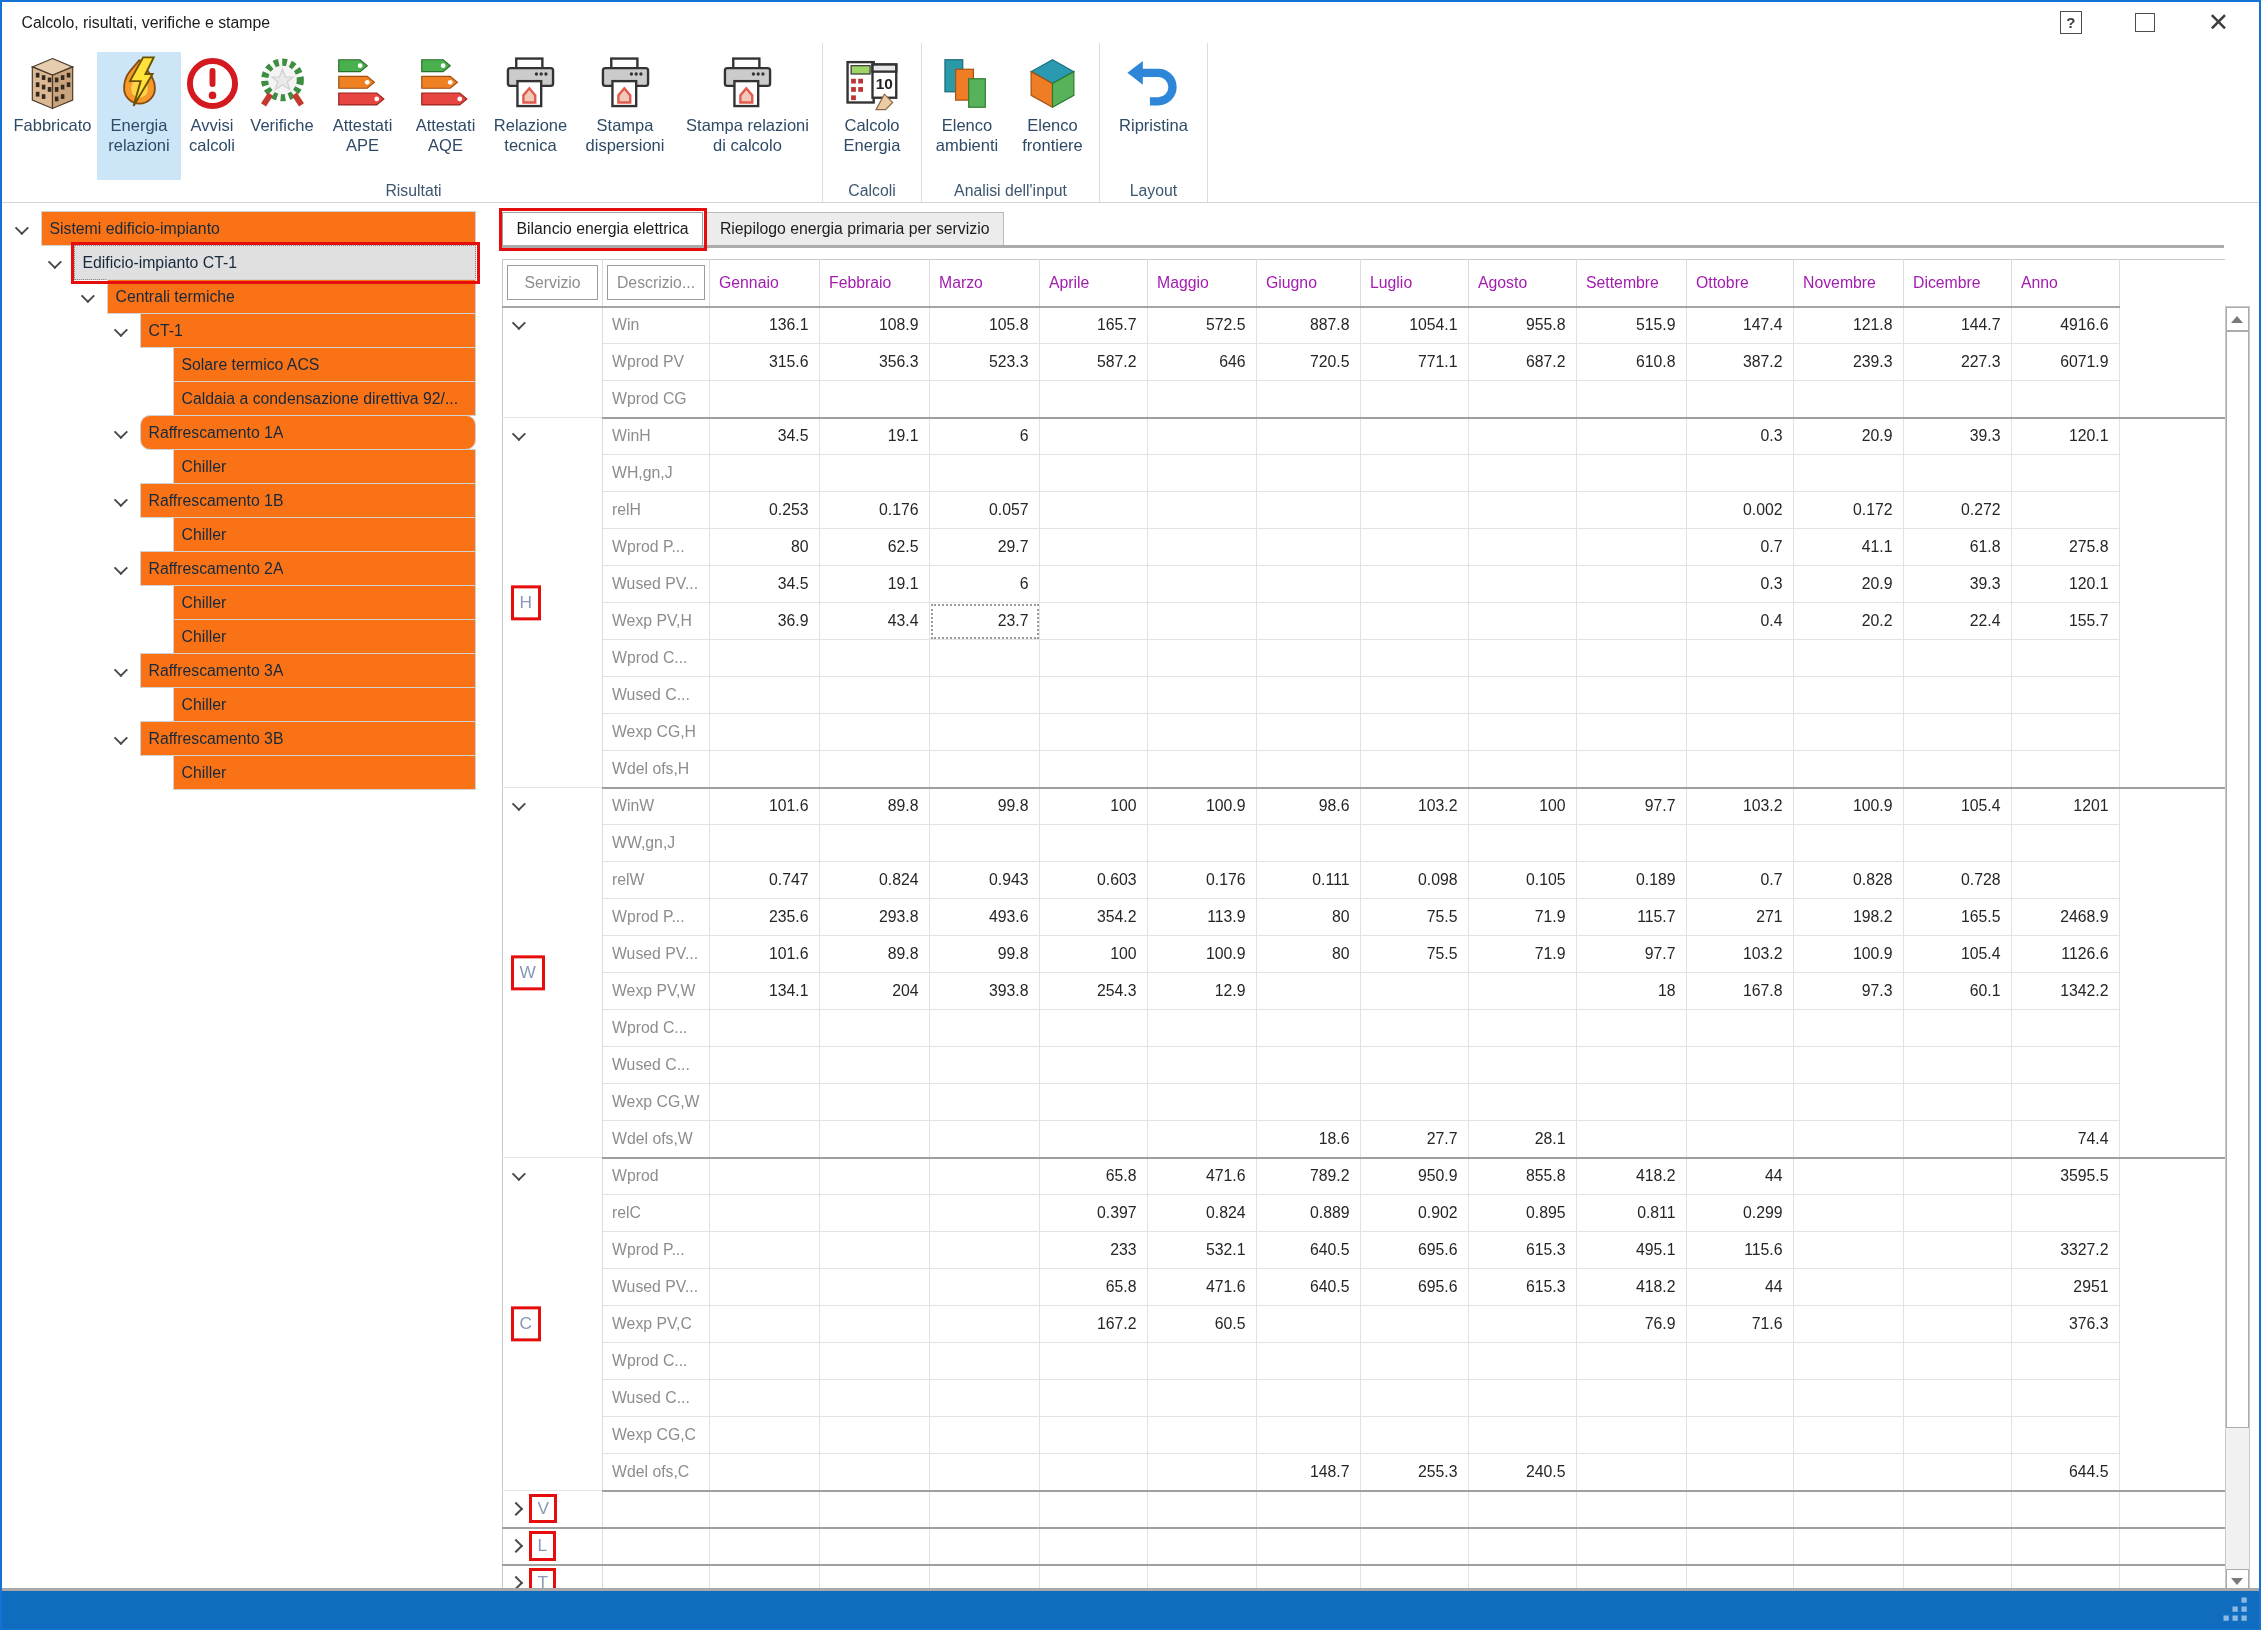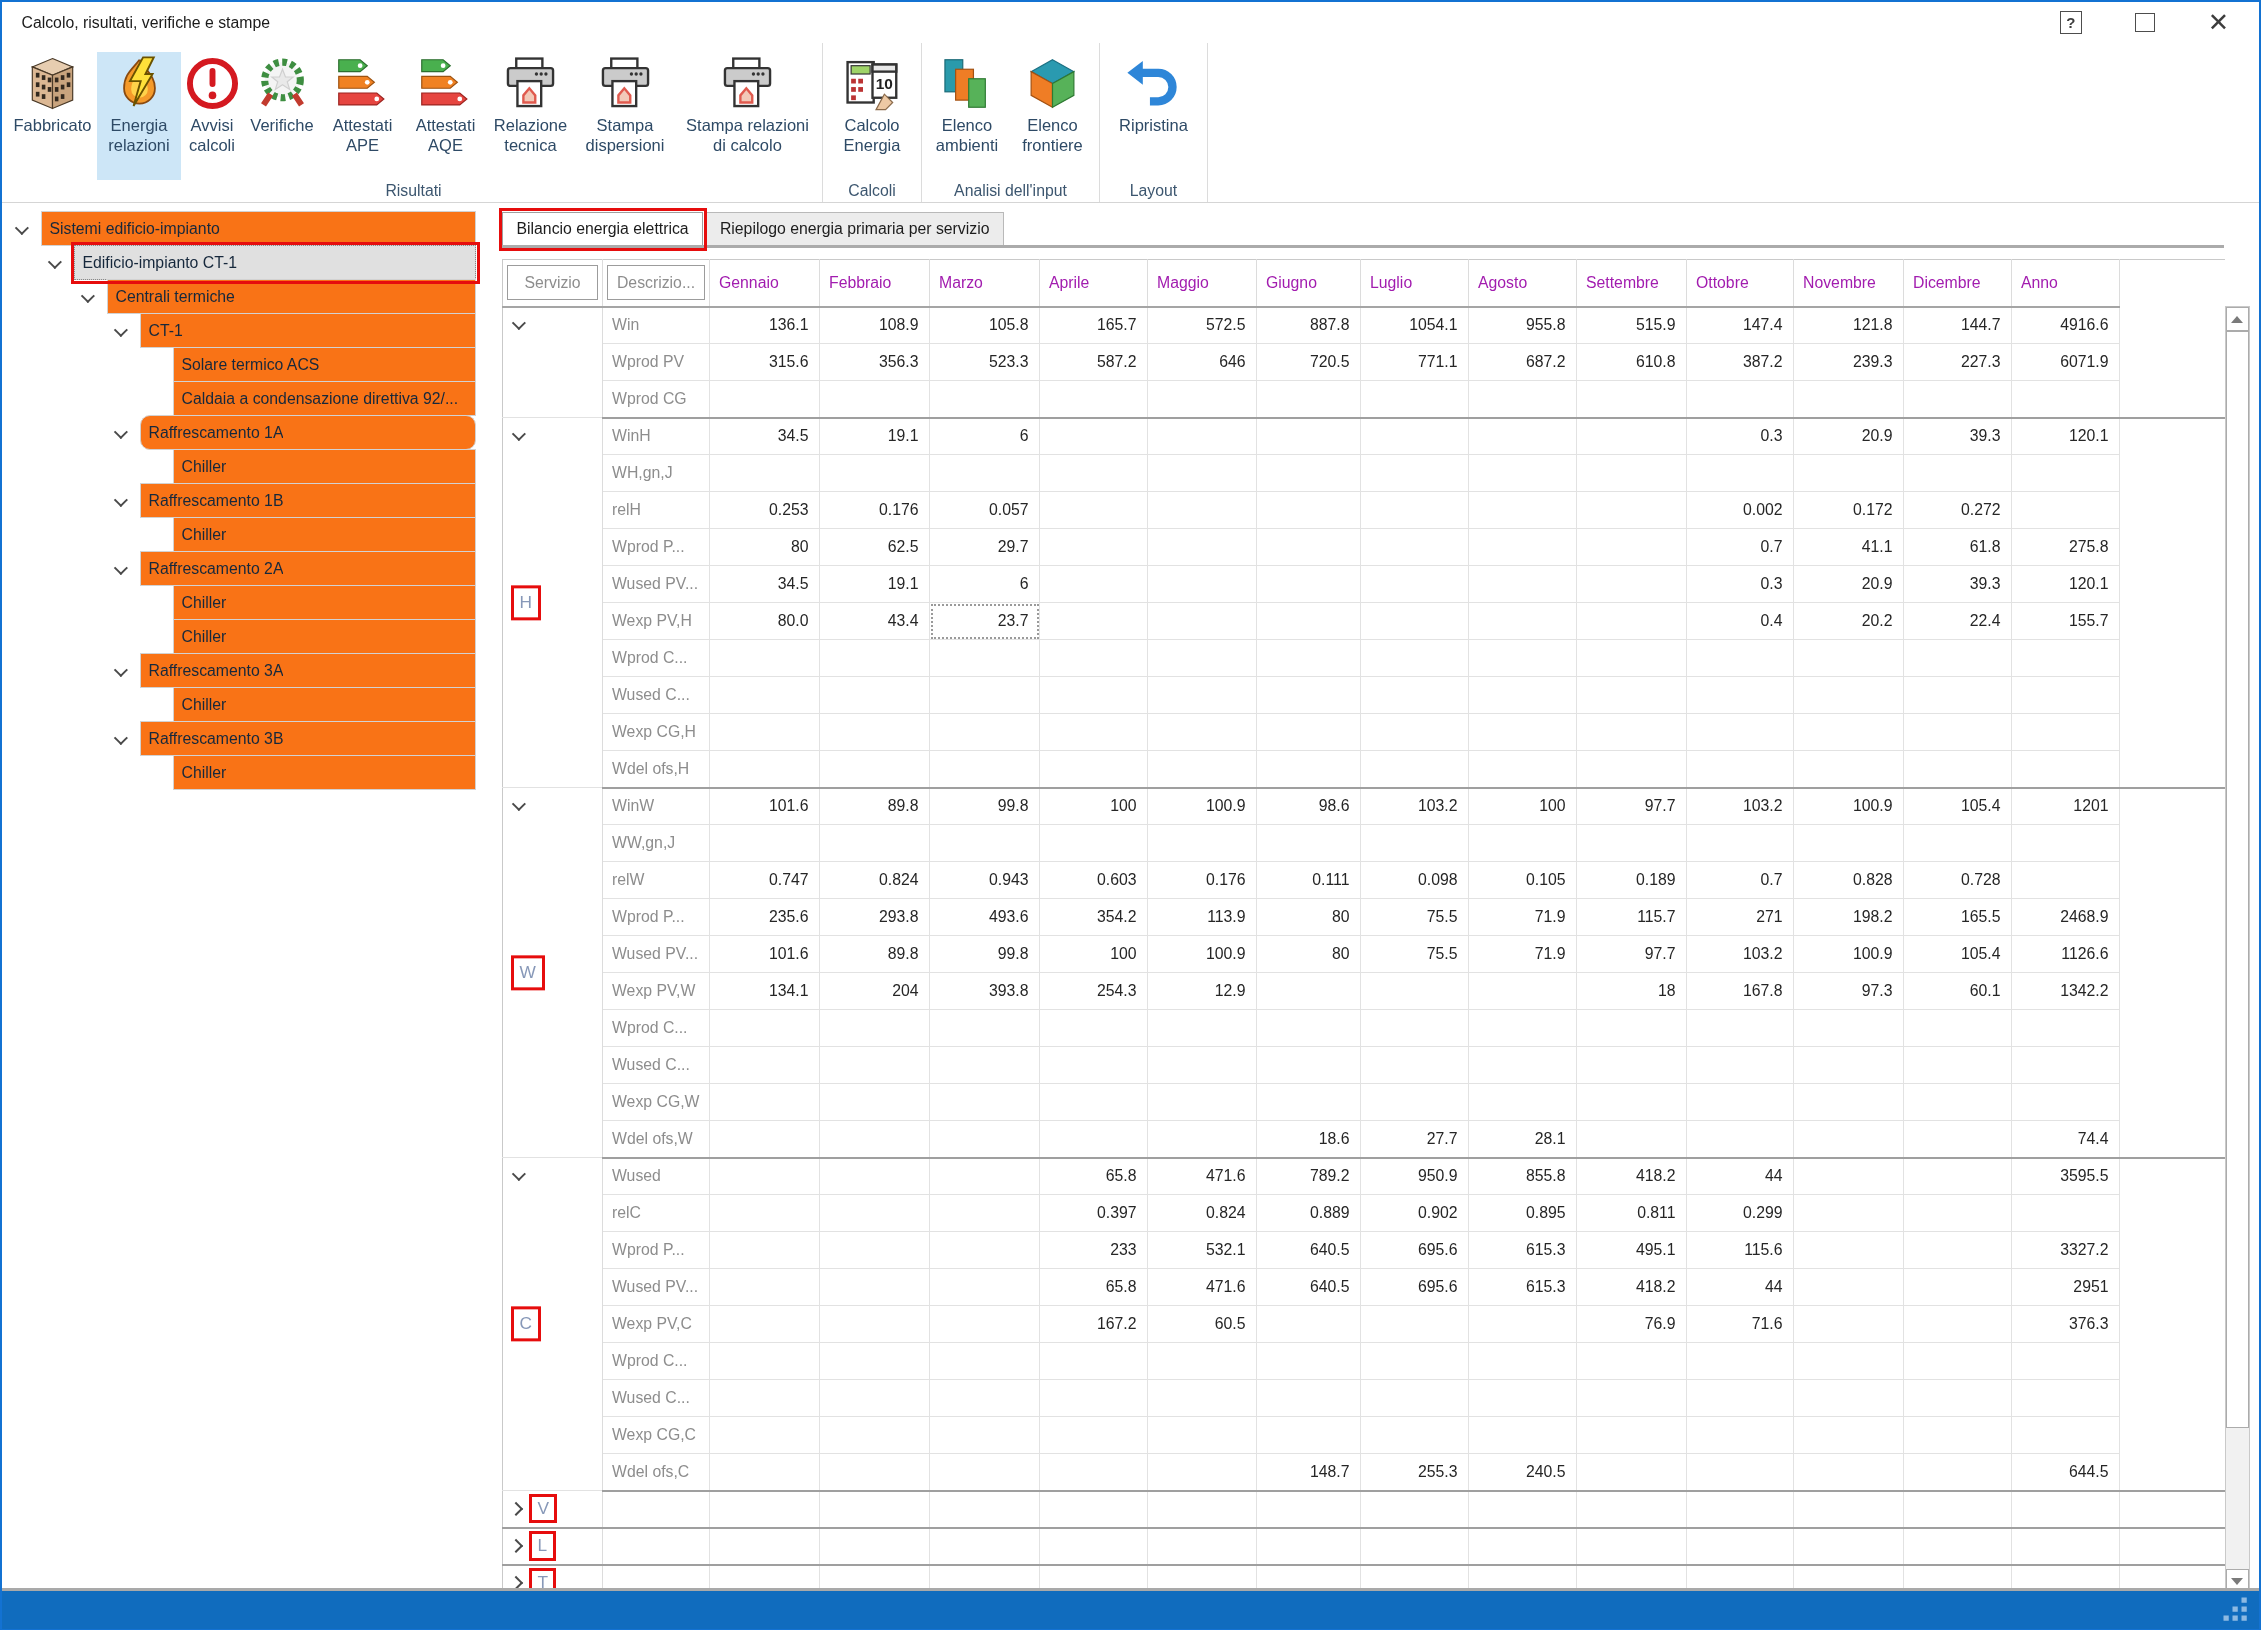--- a/index.html
+++ b/index.html
@@ -566,21 +566,21 @@
                   <td class="num"></td>
                   <td class="num"></td>
                   <td class="num">0.3</td>
                   <td class="num">20.9</td>
                   <td class="num">39.3</td>
                   <td class="num">120.1</td>
                   <td class="filler"></td>
                 </tr>
                 <tr>
                   <td class="desc">Wexp PV,H</td>
-                  <td class="num">80.0</td>
+                  <td class="num">36.9</td>
                   <td class="num">43.4</td>
                   <td class="num sel">23.7</td>
                   <td class="num"></td>
                   <td class="num"></td>
                   <td class="num"></td>
                   <td class="num"></td>
                   <td class="num"></td>
                   <td class="num"></td>
                   <td class="num">0.4</td>
                   <td class="num">20.2</td>
@@ -828,21 +828,21 @@
                   <td class="num"></td>
                   <td class="num"></td>
                   <td class="num">74.4</td>
                   <td class="filler"></td>
                 </tr>
                 <tr>
                   <td class="serv" rowspan="9">
                     <span class="gchev chev down"></span>
                     <span class="gletter mid">C</span>
                   </td>
-                  <td class="desc">Wused</td>
+                  <td class="desc">Wprod</td>
                   <td class="num"></td>
                   <td class="num"></td>
                   <td class="num"></td>
                   <td class="num">65.8</td>
                   <td class="num">471.6</td>
                   <td class="num">789.2</td>
                   <td class="num">950.9</td>
                   <td class="num">855.8</td>
                   <td class="num">418.2</td>
                   <td class="num">44</td>

